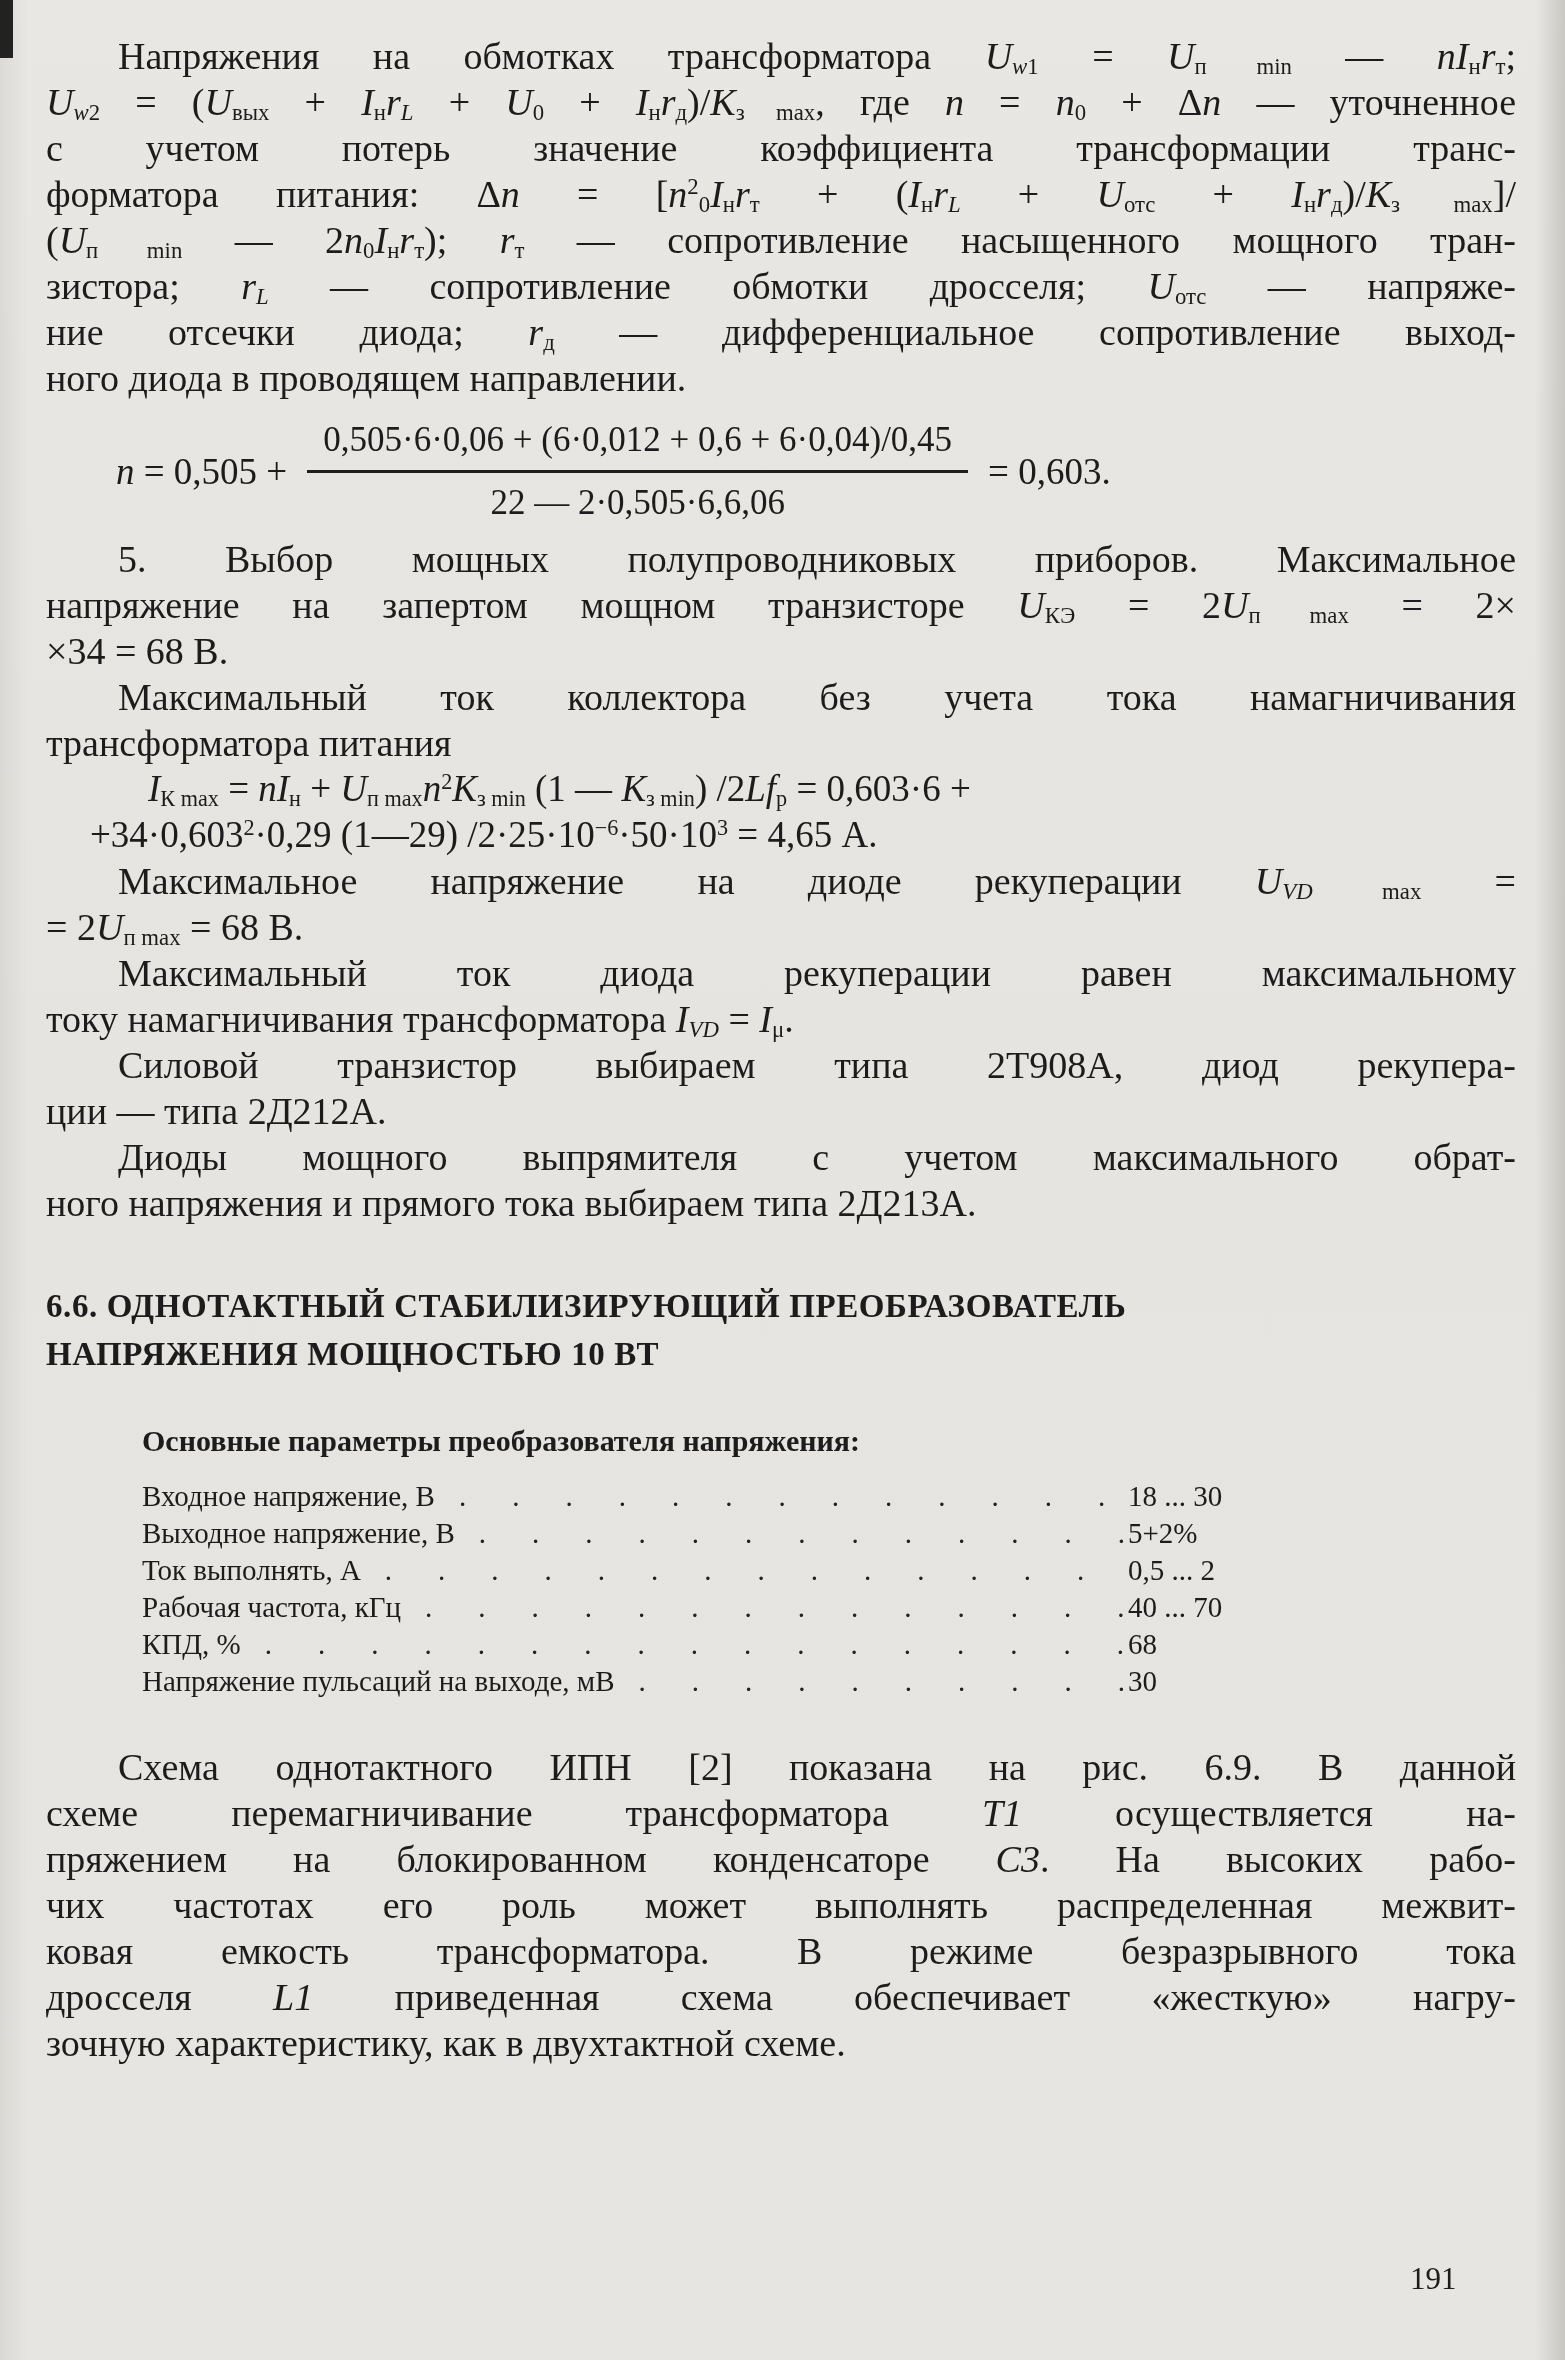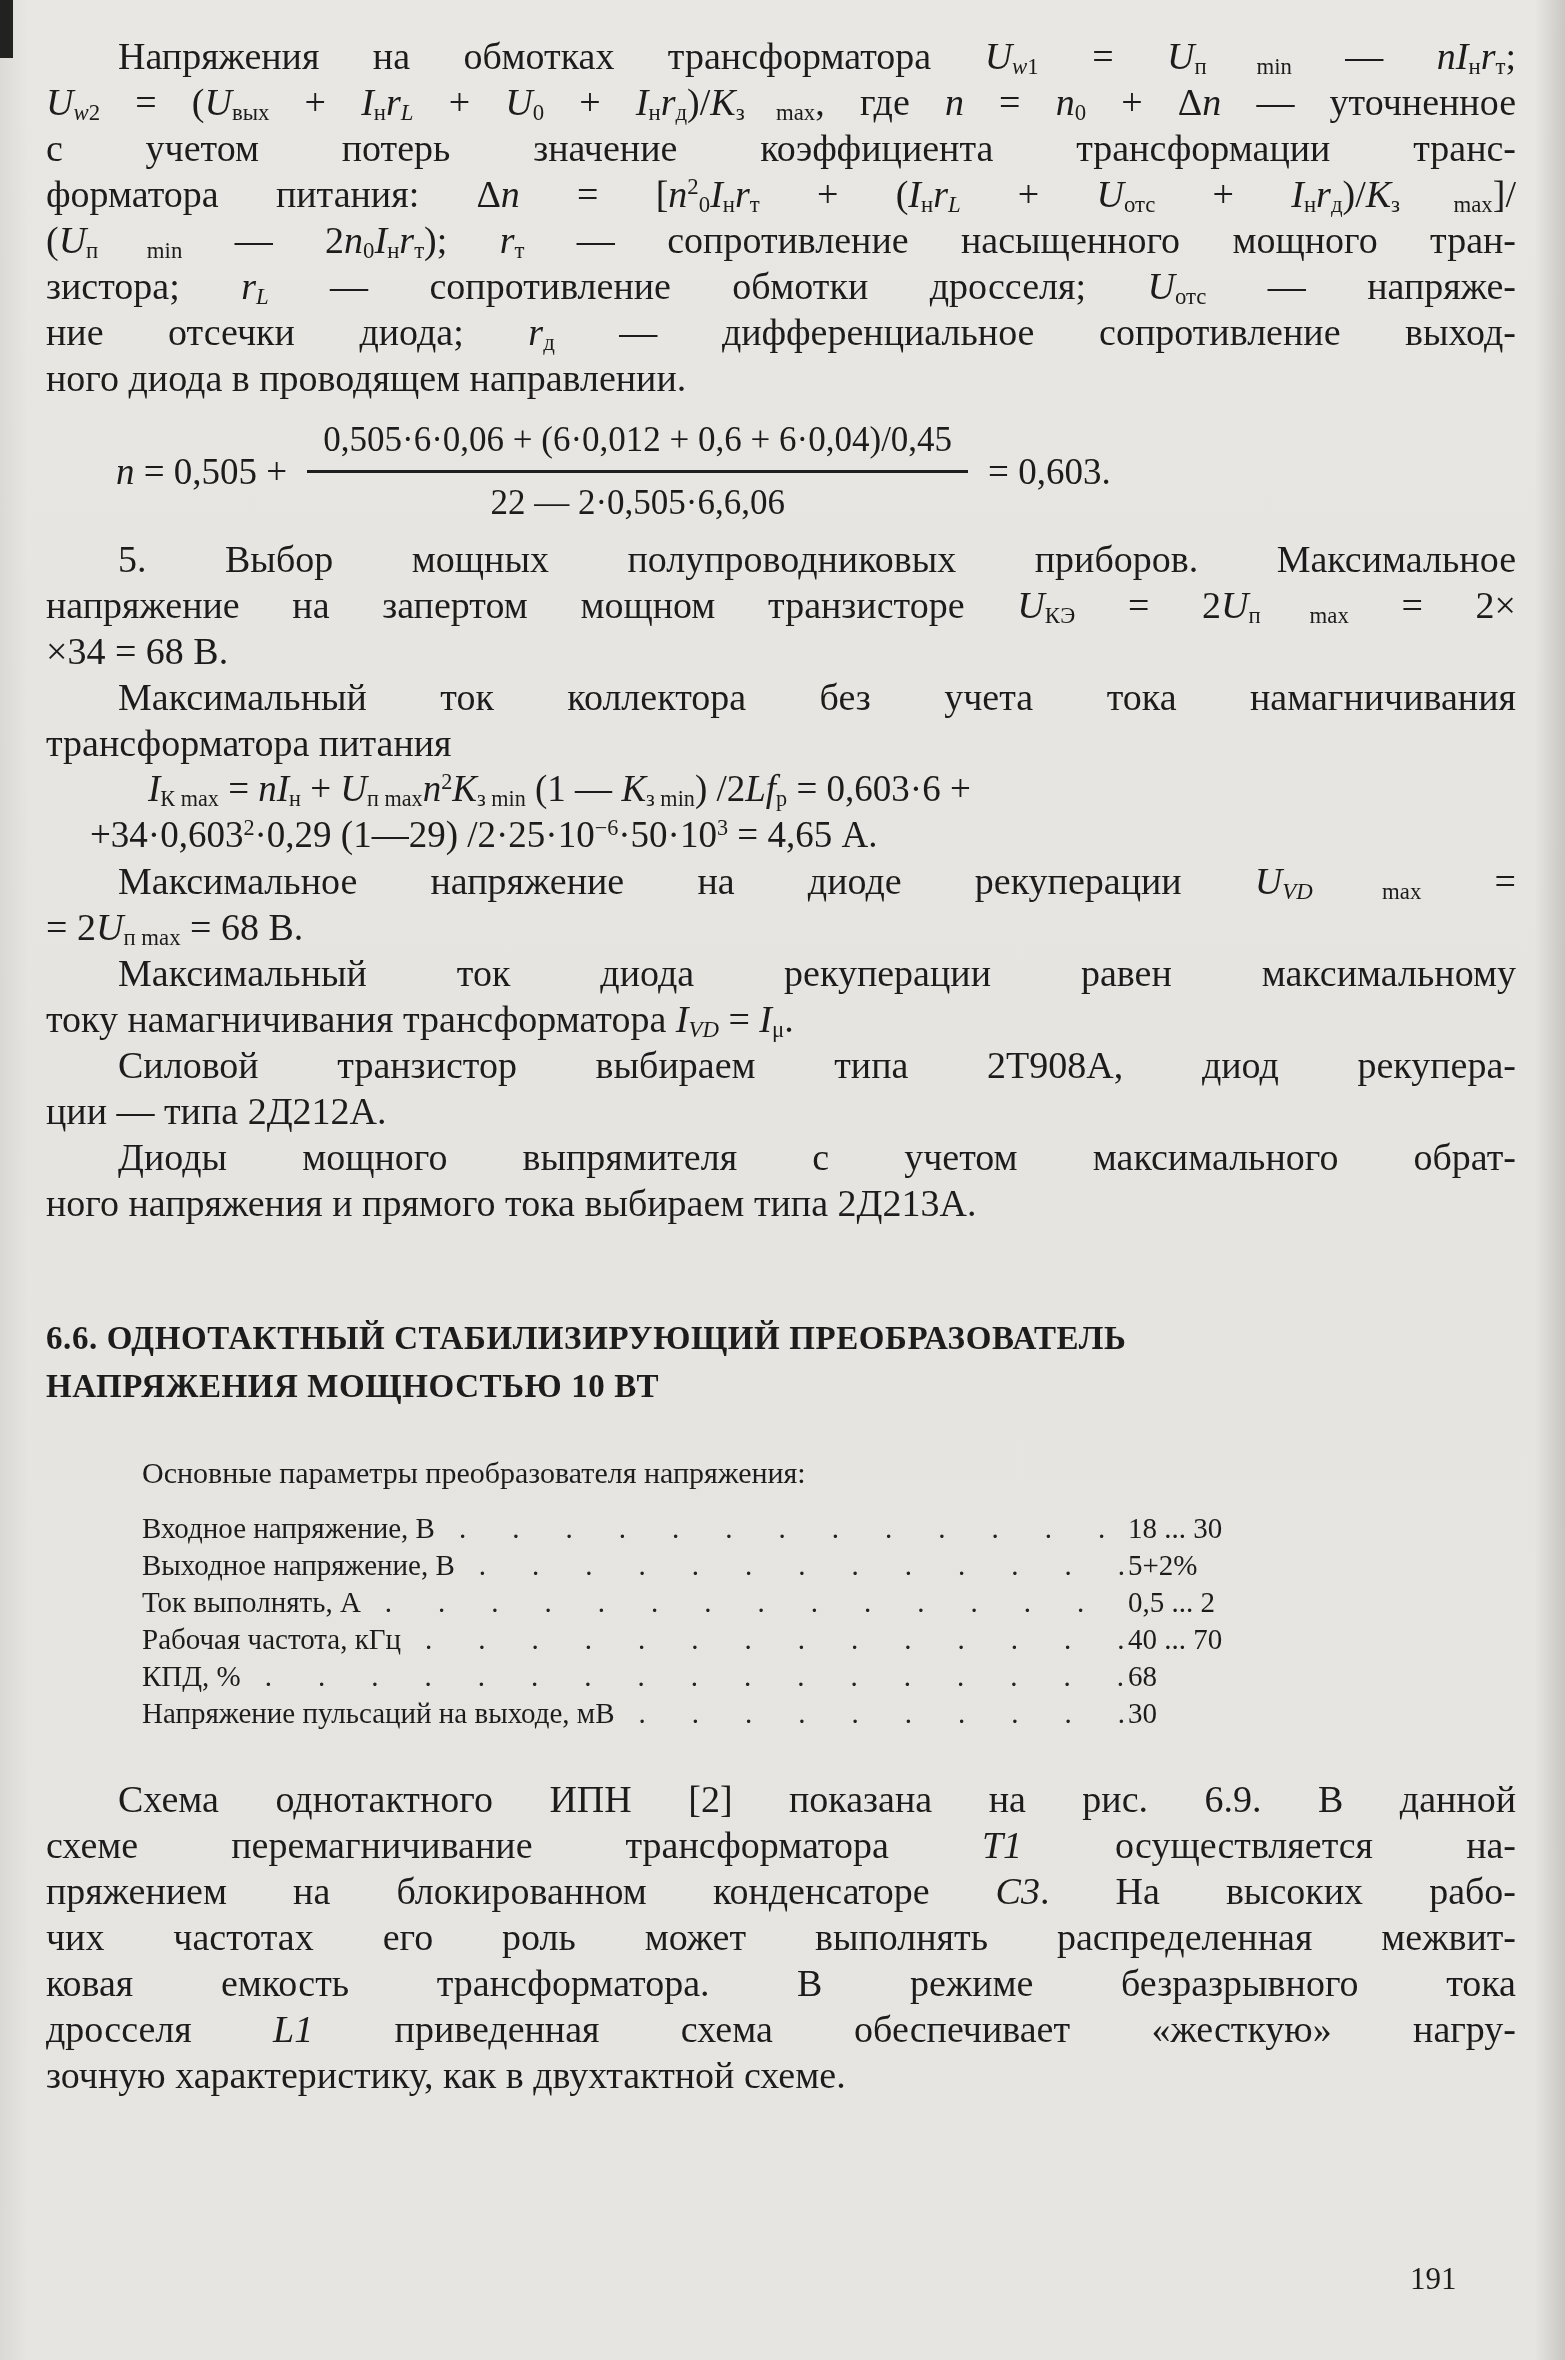--- a/index.html
+++ b/index.html
@@ -60,32 +60,33 @@
     text-align: center;
   }
   .frac .num { padding: 0 16px 9px; border-bottom: 3px solid #1e1e1e; }
   .frac .den { padding-top: 9px; }
 
   .formula2 { font-size: 37px; }
   .formula2 .f2l1 { padding-left: 102px; }
   .formula2 .f2l2 { padding-left: 44px; }
 
   .heading {
-    margin-top: 88px;
+    margin-top: 56px;
     font-weight: bold;
     font-size: 33px;
     line-height: 48px;
     letter-spacing: 0.6px;
   }
 
   .params-intro {
     margin-top: 44px;
     padding-left: 96px;
     font-size: 30px;
     line-height: 38px;
+    font-weight: bold;
   }
   .params {
     margin-top: 18px;
     padding-left: 96px;
     font-size: 29px;
   }
   .prow {
     display: flex;
     align-items: baseline;
     line-height: 37px;

